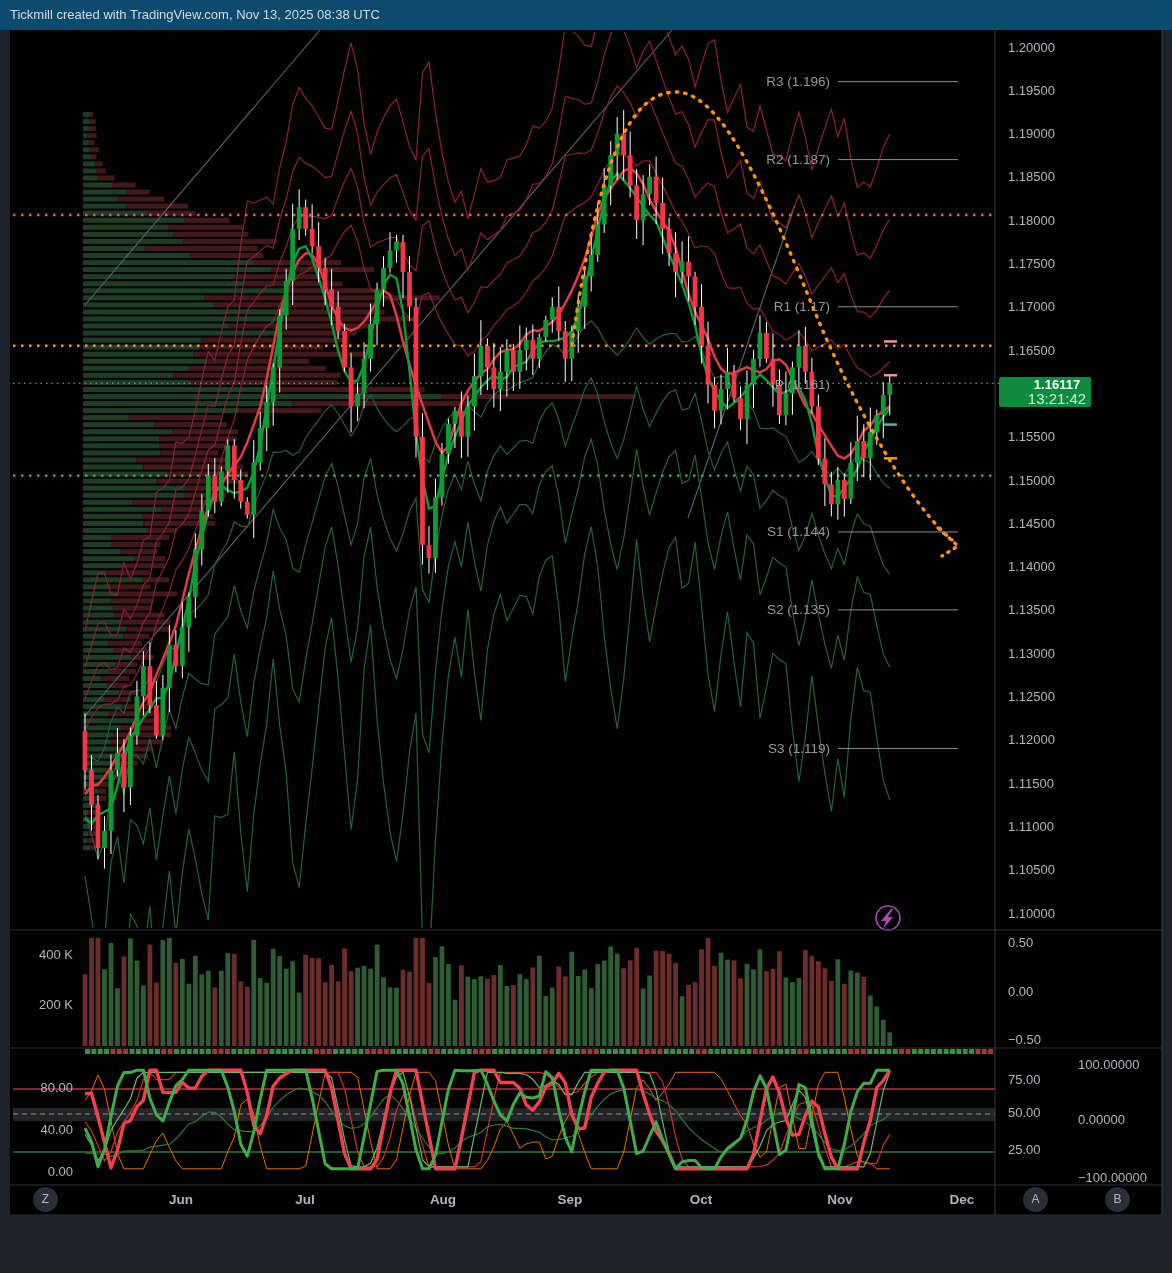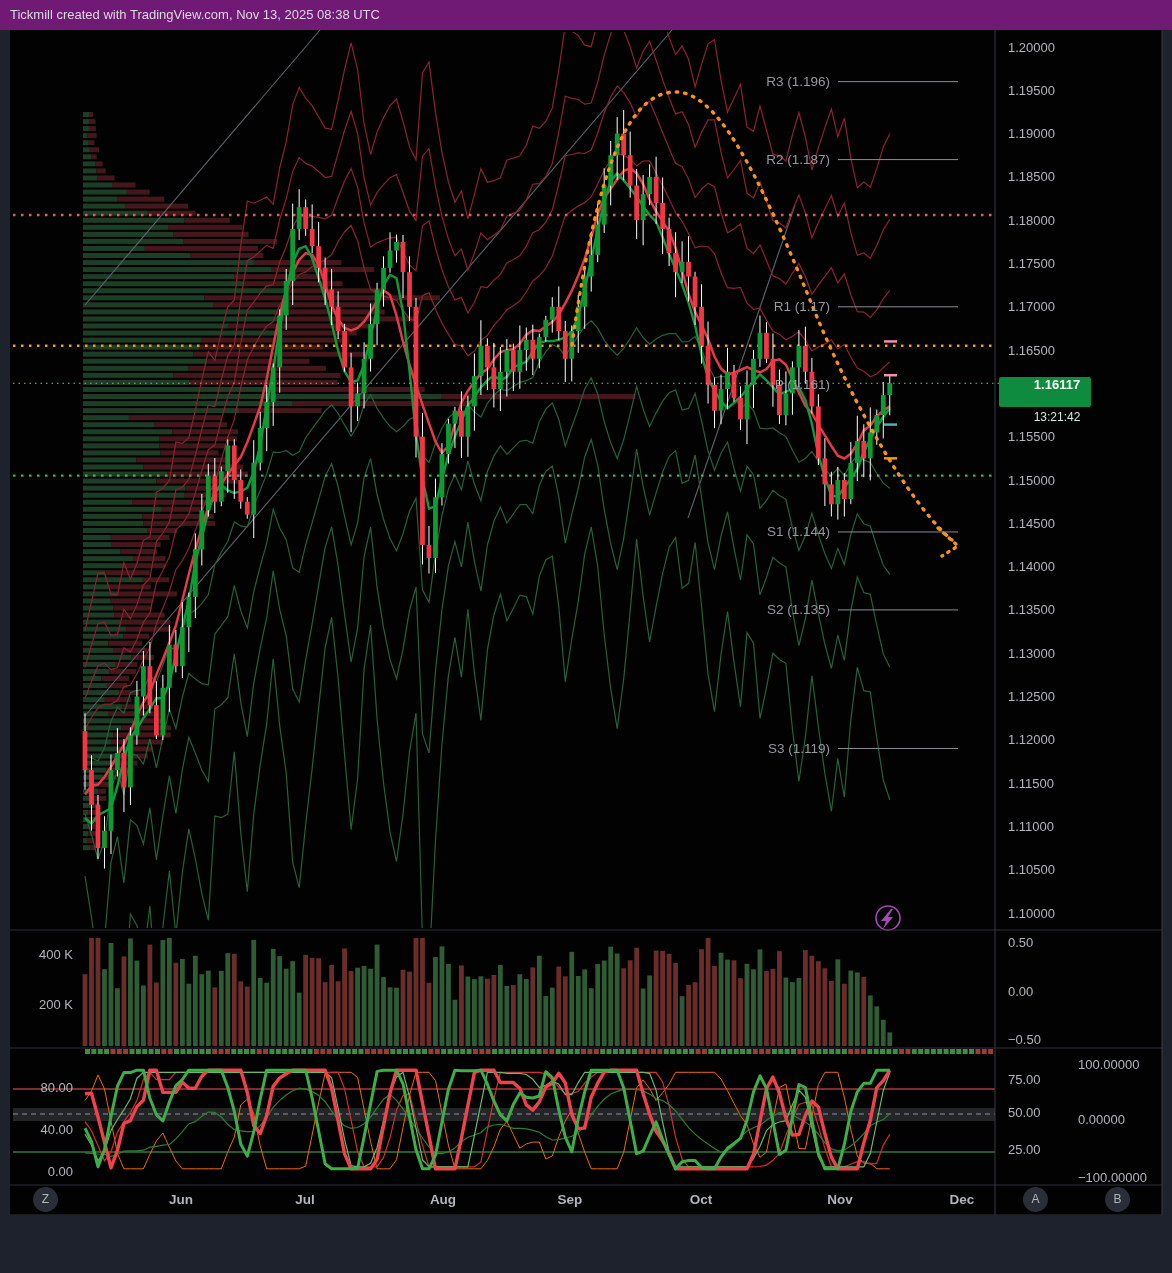--- a/index.html
+++ b/index.html
@@ -1,24 +1,24 @@
 <!DOCTYPE html>
 <html><head>
 <meta charset="utf-8">
 <style>
   html,body{margin:0;padding:0;background:#1e222d;width:1172px;height:1273px;
     font-family:"Liberation Sans",sans-serif;position:relative;overflow:hidden;}
   .abs{position:absolute;}
-  #title-bar{left:0;top:0;width:1172px;height:30px;background:#701a75;color:#d9dadc;
+  #title-bar{left:0;top:0;width:1172px;height:30px;background:#0c4a6e;color:#d9dadc;
     font-size:13px;line-height:30px;padding-left:10px;box-sizing:border-box;}
   #chart-svg{left:0;top:0;}
   #price-badge{left:999px;top:377px;width:68px;height:30px;border-radius:2px;
     text-align:center;z-index:5;}
   #price-badge .p{font-size:13px;font-weight:700;color:#ffffff;line-height:15px;}
-  #price-badge .c{font-size:12px;color:#d2ecdb;line-height:13px;margin-top:19px;}
+  #price-badge .c{font-size:15px;color:#d2ecdb;line-height:13px;}
   .circle-btn{width:25px;height:25px;border-radius:50%;background:#2a2e39;color:#b2b5be;
     font-size:12px;text-align:center;line-height:25px;z-index:6;cursor:pointer;}
   #bottom-bar{left:0;top:1215px;width:1172px;height:58px;background:#1e222d;}
 </style>
 </head>
 <body>
 
 <div id="title-bar" class="abs">
   <span>Tickmill created with TradingView.com, Nov 13, 2025 08:38 UTC</span>
 </div>

